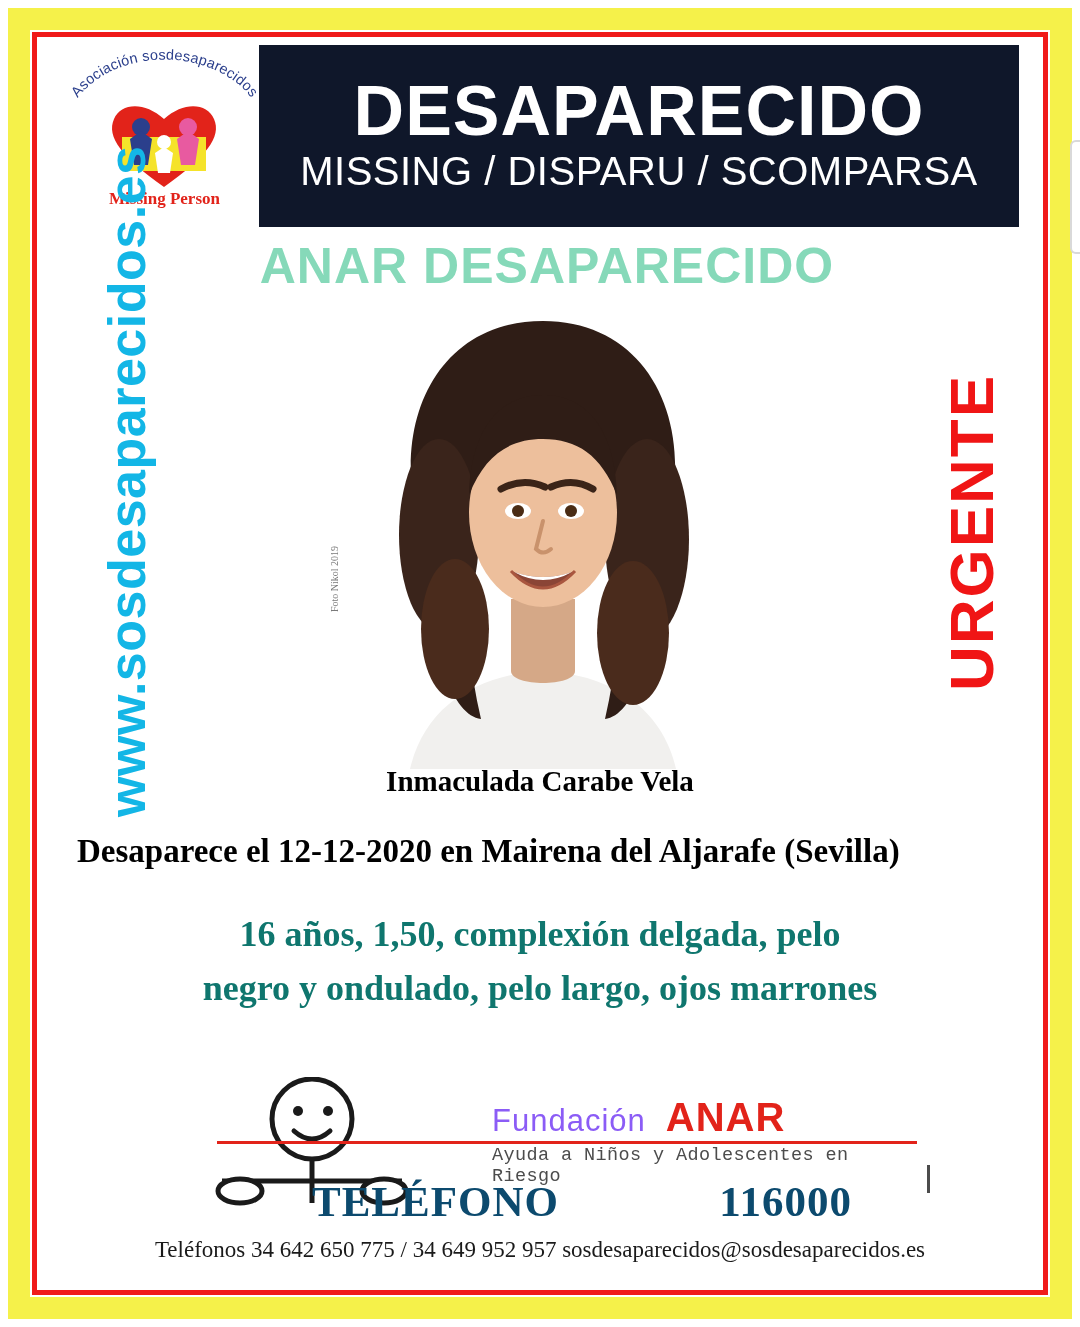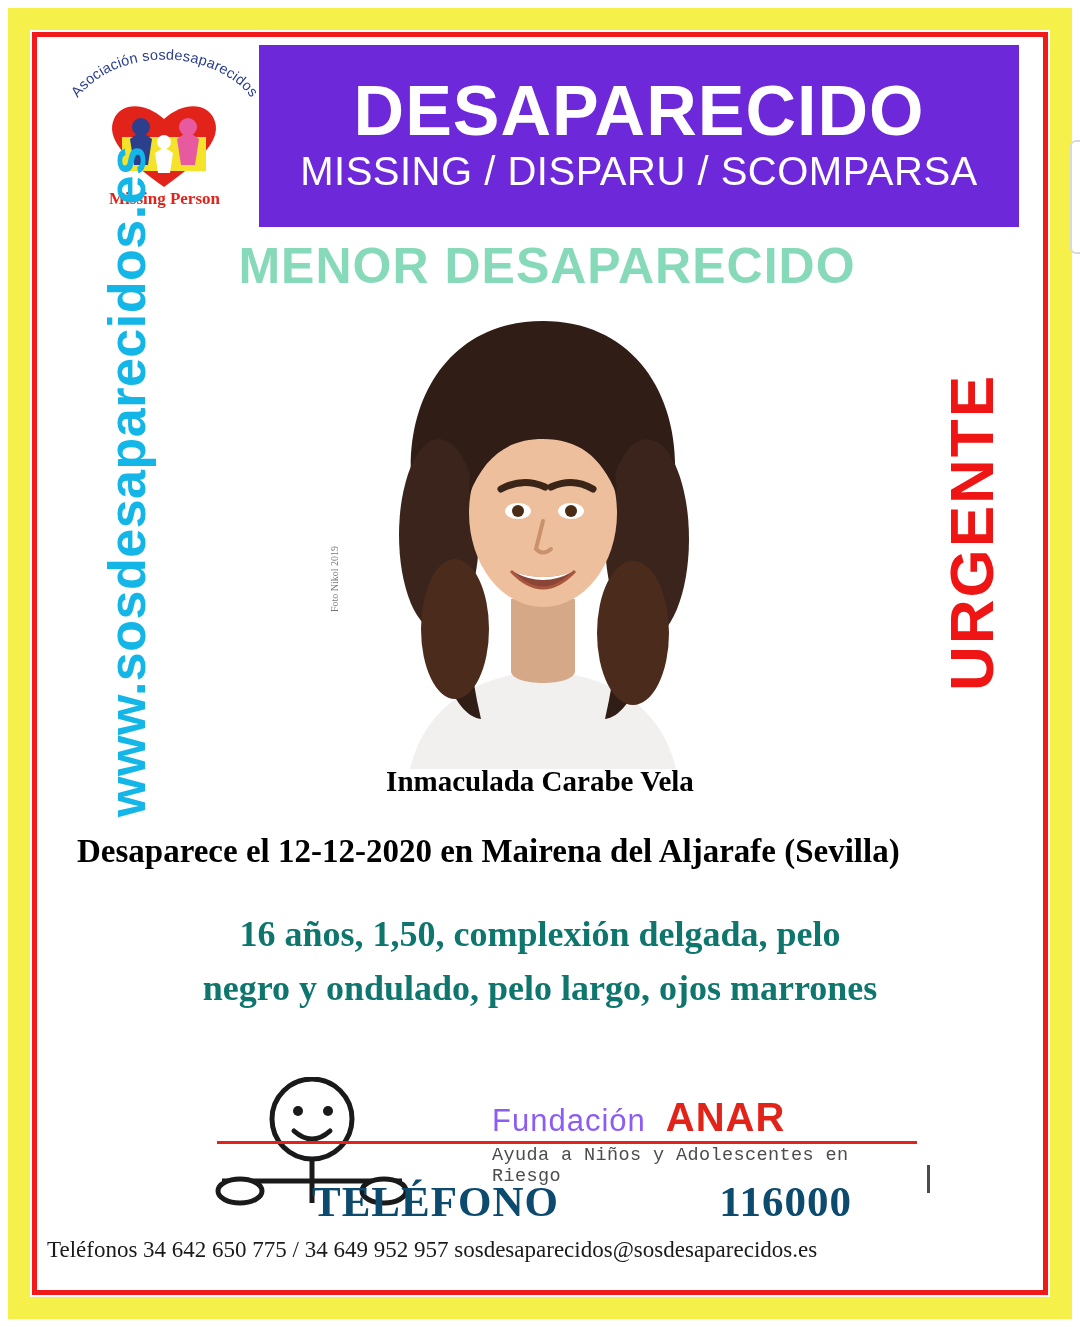--- a/index.html
+++ b/index.html
@@ -86,21 +86,21 @@
     font-weight: 700;
     font-family: Liberation Serif, serif;
   }
 
   .red-banner {
     position: absolute;
     left: 222px;
     top: 8px;
     width: 760px;
     height: 182px;
-    background: #6d28d9;
+    background: #0f172a;
     display: flex;
     flex-direction: column;
     align-items: center;
     justify-content: center;
   }
   .red-banner .l1 {
     color: #ffffff;
     font-size: 70px;
     font-weight: 700;
     letter-spacing: 1px;
@@ -290,20 +290,21 @@
     font-size: 43px;
     font-family: "Liberation Serif", serif;
     letter-spacing: 1px;
   }
 
   .contact {
     position: absolute;
     left: 10px;
     top: 1200px;
     width: 986px;
+    text-align: center;
     font-size: 23px;
     color: #1a1a1a;
     font-family: "Liberation Serif", serif;
   }
 
   
   .edge-sliver {
     position: absolute;
     right: 0;
     top: 140px;
@@ -349,21 +350,21 @@
 
     <div class="red-banner">
       <div class="l1">DESAPARECIDO</div>
       <div class="l2">MISSING / DISPARU / SCOMPARSA</div>
     </div>
 
     <div class="vertical-url">www.sosdesaparecidos.es</div>
 
     <div class="vertical-urgente">URGENTE</div>
 
-    <div class="menor">MENOR DESAPARECIDO</div>
+    <div class="menor">ANAR DESAPARECIDO</div>
 
     <div class="photo-wrap">
       <svg class="photo-svg" width="455" height="470" viewBox="0 0 455 470">
         <rect x="0" y="0" width="455" height="470" fill="#ffffff"></rect>
 
         <path d="M95 470 C 110 405, 165 375, 228 372 C 291 375, 346 405, 361 470 Z" fill="#f1f0ee"></path>
 
         <path d="M228 22 C 140 22, 92 92, 96 178 C 99 252, 110 316, 128 372 C 140 404, 152 418, 166 420
                  C 150 352, 146 268, 152 212 C 160 140, 186 104, 228 100
                  C 270 104, 296 140, 304 212 C 310 268, 306 352, 290 420

